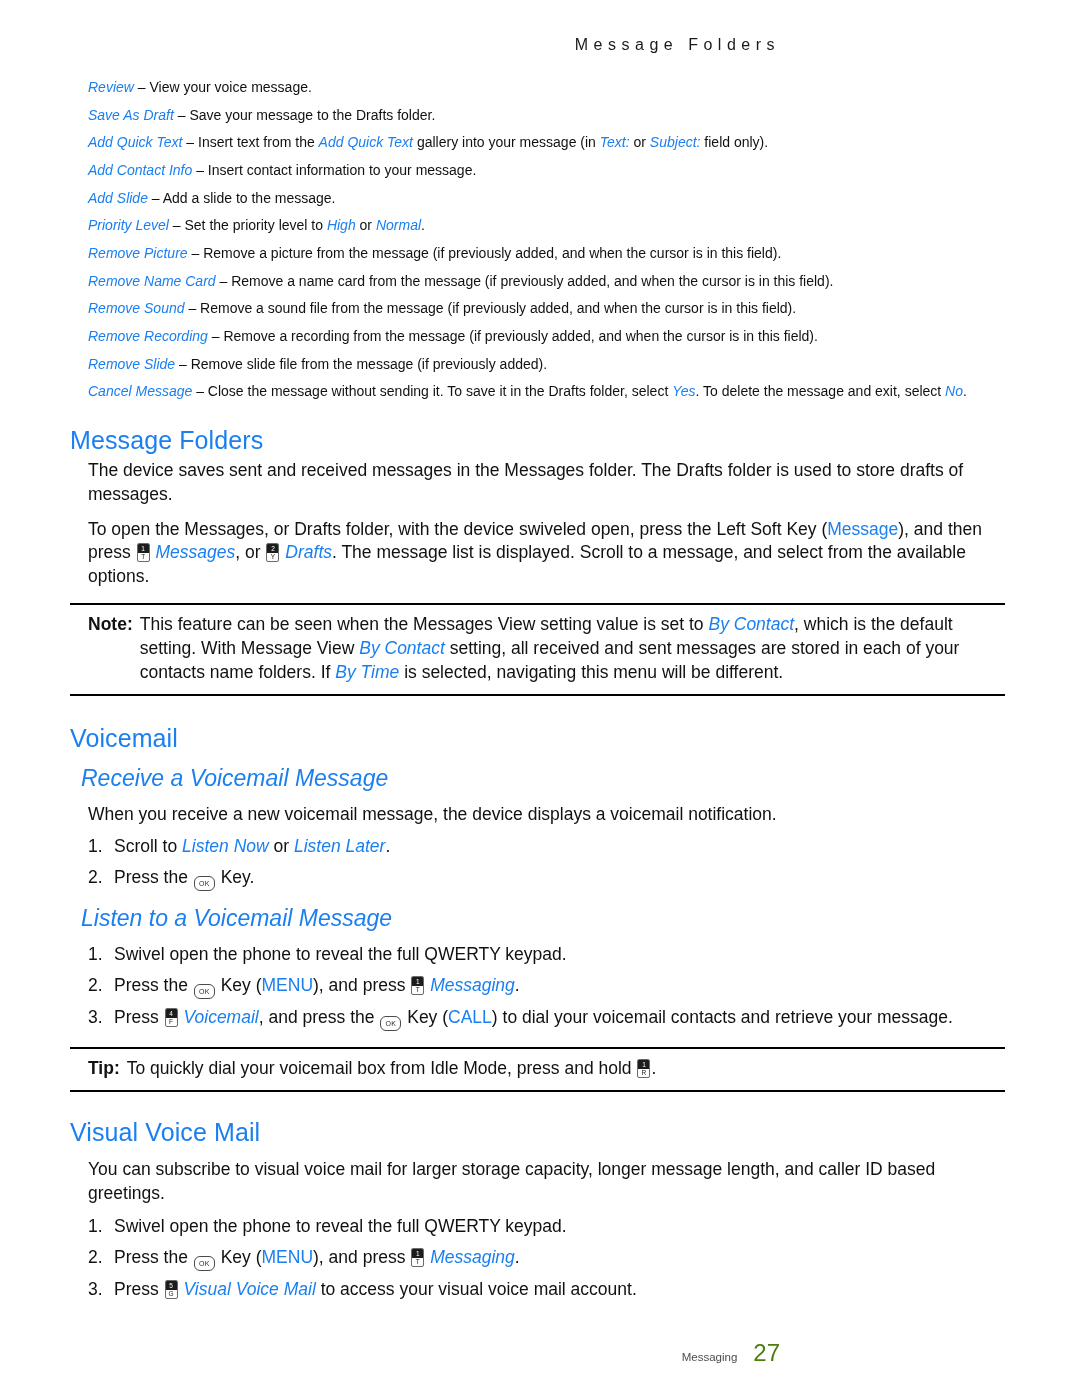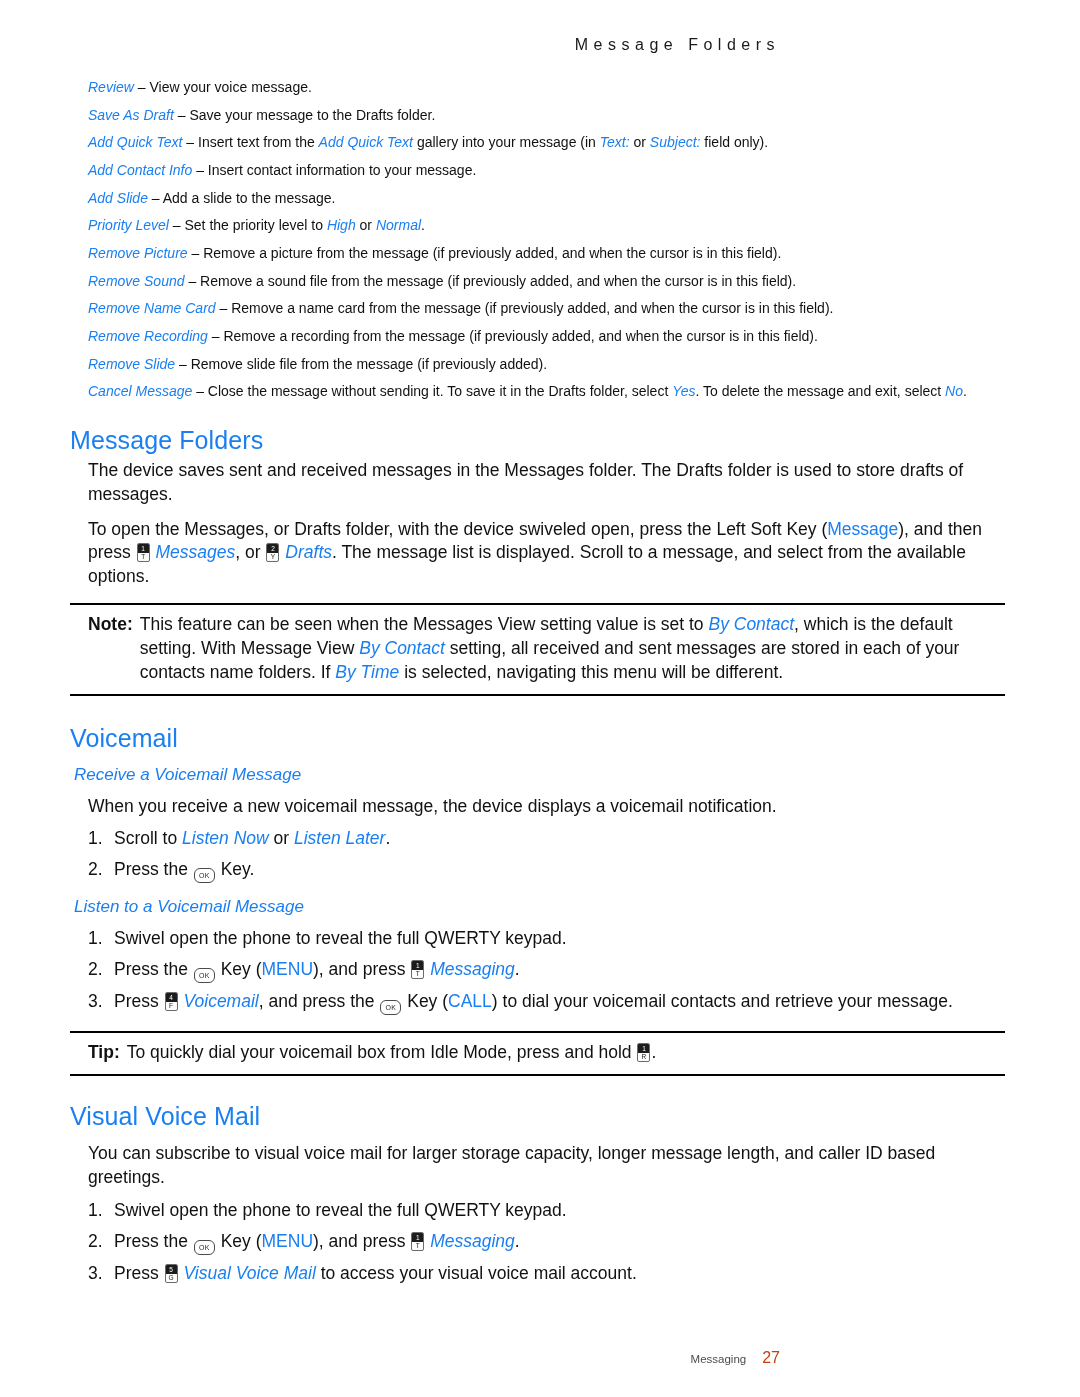--- a/index.html
+++ b/index.html
@@ -58,24 +58,24 @@
   h2.section {
     color: #1a7ff0;
     font-size: 25px;
     font-weight: normal;
     margin: 0;
     padding: 0;
     letter-spacing: 0.1px;
   }
   h3.subsection {
     color: #1a7ff0;
-    font-size: 17px;
+    font-size: 23px;
     font-weight: normal;
     font-style: italic;
-    margin: 4px;
+    margin: 11px;
     padding: 0;
   }
 
   p.body {
     font-size: 17.5px;
     line-height: 1.37;
     margin: 0;
     padding-left: 18px;
     color: #111;
   }
@@ -183,22 +183,22 @@
     bottom: 30px;
     display: flex;
     align-items: baseline;
     gap: 16px;
   }
   .footer .fsec {
     font-size: 11.5px;
     color: #4d4d4d;
   }
   .footer .fpage {
-    font-size: 16px;
-    color: #c2410c;
+    font-size: 24px;
+    color: #4d7c0f;
   }
 </style>
 </head>
 <body>
 
 <div class="page">
 
   <div class="running-header">Message Folders</div>
 
   <div class="content">
@@ -212,23 +212,23 @@
       <p class="opt"><span class="bi">Add Quick Text</span><span> – Insert text from the </span><span class="bi">Add Quick Text</span><span> gallery into your message (in </span><span class="bi">Text:</span><span> or </span><span class="bi">Subject:</span><span> field only).</span></p>
 
       <p class="opt"><span class="bi">Add Contact Info</span><span> – Insert contact information to your message.</span></p>
 
       <p class="opt"><span class="bi">Add Slide</span><span> – Add a slide to the message.</span></p>
 
       <p class="opt"><span class="bi">Priority Level</span><span> – Set the priority level to </span><span class="bi">High</span><span> or </span><span class="bi">Normal</span><span>.</span></p>
 
       <p class="opt"><span class="bi">Remove Picture</span><span> – Remove a picture from the message (if previously added, and when the cursor is in this field).</span></p>
 
+      <p class="opt"><span class="bi">Remove Name Card</span><span> – Remove a name card from the message (if previously added, and when the cursor is in this field).</span></p>
+
       <p class="opt"><span class="bi">Remove Sound</span><span> – Remove a sound file from the message (if previously added, and when the cursor is in this field).</span></p>
-
-      <p class="opt"><span class="bi">Remove Name Card</span><span> – Remove a name card from the message (if previously added, and when the cursor is in this field).</span></p>
 
       <p class="opt"><span class="bi">Remove Recording</span><span> – Remove a recording from the message (if previously added, and when the cursor is in this field).</span></p>
 
       <p class="opt"><span class="bi">Remove Slide</span><span> – Remove slide file from the message (if previously added).</span></p>
 
       <p class="opt"><span class="bi">Cancel Message</span><span> – Close the message without sending it. To save it in the Drafts folder, select </span><span class="bi">Yes</span><span>. To delete the message and exit, select </span><span class="bi">No</span><span>.</span></p>
     </div>
 
     <h2 class="section" style="margin-top:24px;">Message Folders</h2>
 

